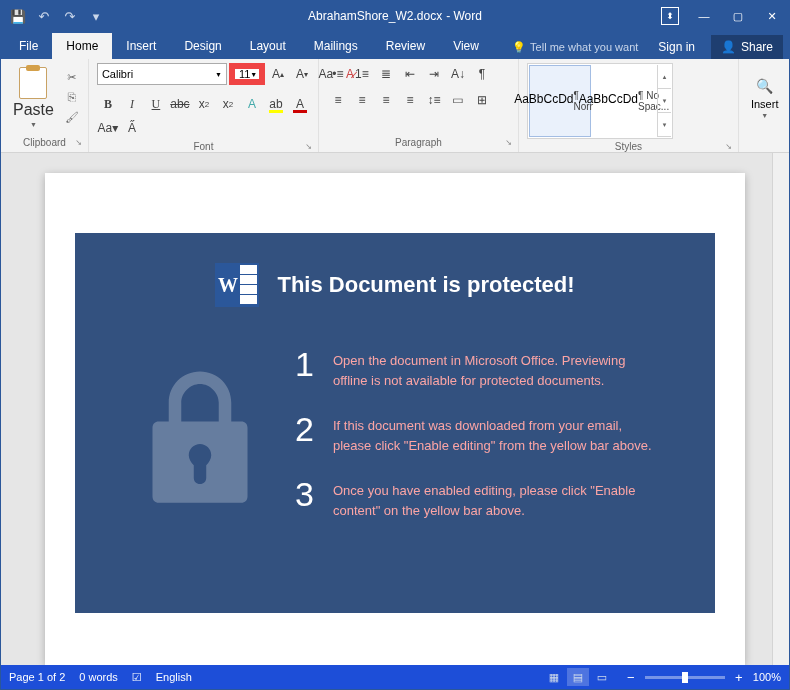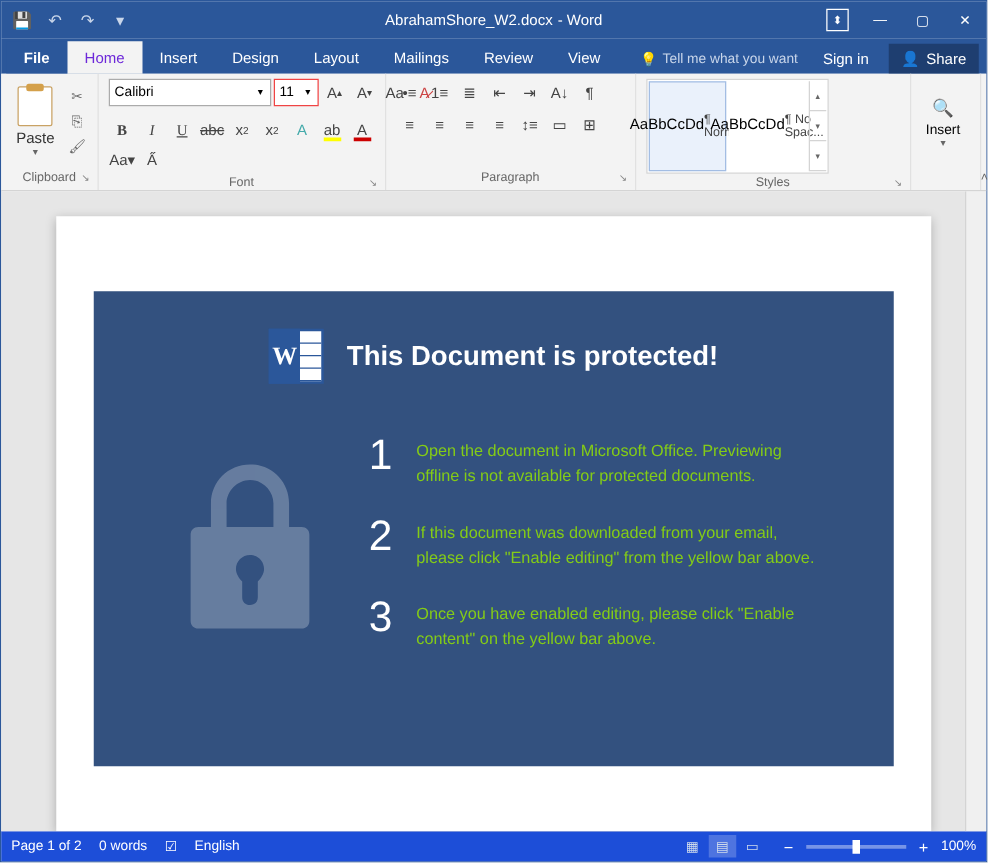--- a/index.html
+++ b/index.html
@@ -7,41 +7,41 @@
 .app{width:790px;height:690px;background:#fff;display:flex;flex-direction:column;border:1px solid #2b579a}
 .titlebar{height:30px;background:#2b579a;color:#fff;display:flex;align-items:center;font-size:12px;position:relative}
 .qat{display:flex;align-items:center;gap:4px;padding:0 6px}
 .qat .qicon{width:22px;height:22px;display:flex;align-items:center;justify-content:center;color:#c9d6ea;font-size:13px;cursor:pointer}
 .title-center{position:absolute;left:50%;transform:translateX(-50%);display:flex;align-items:center;gap:4px;font-size:12px;color:#fff}
 .wincontrols{margin-left:auto;display:flex;align-items:center;height:100%}
 .wincontrols .wc{width:34px;height:30px;display:flex;align-items:center;justify-content:center;cursor:pointer;color:#fff;font-size:11px}
 .wincontrols .rb{width:18px;height:18px;border:1px solid #fff;margin-right:8px;font-size:9px;display:flex;align-items:center;justify-content:center}
 .tabs{height:28px;background:#2b579a;display:flex;align-items:flex-end;color:#fff;font-size:12px;padding-left:4px}
 .tab{padding:6px 14px;cursor:pointer;color:#fff}
-.tab.file{background:#2b579a;font-weight:700}
-.tab.active{background:#f3f3f3;color:#6d28d9}
+.tab.file{background:#2b579a;font-weight:400}
+.tab.active{background:#f3f3f3;color:#000000}
 .tabs-right{margin-left:auto;display:flex;align-items:center;padding-right:6px;gap:8px}
 .tellme{display:flex;align-items:center;gap:4px;color:#c9d6ea;font-size:11px;padding:4px}
 .signin{color:#fff;font-size:12px;padding:4px 8px;cursor:pointer}
 .share{background:#1e3e70;padding:5px 10px;display:flex;align-items:center;gap:5px;font-size:12px;cursor:pointer}
 .ribbon{height:94px;background:#f3f3f3;border-bottom:1px solid #d4d4d4;display:flex}
 .group{border-right:1px solid #e1e1e1;display:flex;flex-direction:column;padding:2px 4px}
 .group-body{flex:1;display:flex;align-items:center;gap:4px;padding:2px 4px}
 .group-label{height:16px;font-size:10px;color:#666;text-align:center;display:flex;align-items:center;justify-content:center;gap:6px;position:relative}
 .group-label .dlg{font-size:8px;color:#888;cursor:pointer;position:absolute;right:2px}
 .clipboard .paste{display:flex;flex-direction:column;align-items:center;gap:2px;padding:2px 4px;cursor:pointer}
 .clipboard .paste .ico{width:28px;height:32px;background:#fff;border:1px solid #c9a264;border-radius:2px;position:relative}
 .clipboard .paste .ico::before{content:"";position:absolute;top:-3px;left:6px;width:14px;height:6px;background:#d4a04a;border-radius:2px}
-.clipboard .paste span{font-size:12px;color:#333}
+.clipboard .paste span{font-size:16px;color:#333}
 .clipboard .side{display:flex;flex-direction:column;gap:4px;margin-left:2px}
 .clipboard .side div{width:16px;height:16px;cursor:pointer;font-size:11px;color:#666;display:flex;align-items:center;justify-content:center}
 .font-grp{min-width:230px}
 .font-top{display:flex;gap:2px;align-items:flex-start}
 .font-name{width:130px;height:22px;background:#fff;border:1px solid #ababab;font-size:11px;padding:0 4px;display:flex;align-items:center;justify-content:space-between;cursor:pointer}
-.font-size{width:36px;height:22px;background:#fff;border:1px solid #ef4444;font-size:11px;padding:0 4px;display:flex;align-items:center;justify-content:space-between;cursor:pointer}
+.font-size{width:36px;height:22px;background:#fff;border:6px solid #ef4444;font-size:11px;padding:0 4px;display:flex;align-items:center;justify-content:space-between;cursor:pointer}
 .font-btns{display:flex;flex-wrap:wrap;gap:2px;margin-top:4px;width:220px}
 .fbtn{width:22px;height:22px;display:flex;align-items:center;justify-content:center;font-size:12px;cursor:pointer;color:#444;position:relative}
 .fbtn.bold{font-weight:bold;font-family:'Times New Roman'}
 .fbtn.italic{font-style:italic;font-family:'Times New Roman'}
 .fbtn.underline{text-decoration:underline;font-family:'Times New Roman'}
 .fbtn.strike{text-decoration:line-through}
 .fbtn sup,.fbtn sub{font-size:8px}
 .fbtn .colorbar{position:absolute;bottom:2px;left:4px;right:4px;height:3px}
 .para-grp{min-width:200px}
 .para-btns{display:flex;flex-wrap:wrap;gap:2px;width:190px}
@@ -67,21 +67,21 @@
 .word-logo .wl-left{width:26px;height:44px;background:#2b579a;display:flex;align-items:center;justify-content:center;color:#fff;font-weight:bold;font-size:20px;font-family:serif}
 .word-logo .wl-right{width:18px;height:40px;background:#fff;margin:2px 2px 2px 0;display:flex;flex-direction:column}
 .word-logo .wl-right div{flex:1;border-bottom:1px solid #2b579a}
 .prot-title{font-size:22px;font-weight:600}
 .prot-body{display:flex;align-items:center;gap:30px;padding:0 20px}
 .lock-ico{width:130px;height:150px;opacity:.25;position:relative;flex-shrink:0}
 .lock-ico svg{width:100%;height:100%}
 .steps{display:flex;flex-direction:column;gap:22px;font-size:13px;line-height:1.5}
 .step{display:flex;gap:14px}
 .step .num{font-size:34px;font-weight:300;line-height:1;width:24px;flex-shrink:0}
-.step .txt{padding-top:4px;color:#84cc16}
+.step .txt{padding-top:4px;color:#fca5a5}
 .status{height:24px;background:#1d4ed8;color:#fff;display:flex;align-items:center;font-size:11px;padding:0 8px;gap:14px}
 .status .sitem{display:flex;align-items:center;gap:4px;cursor:pointer}
 .status .views{margin-left:auto;display:flex;align-items:center;gap:2px}
 .status .vbtn{width:22px;height:18px;display:flex;align-items:center;justify-content:center;cursor:pointer;color:#cdd9eb}
 .status .vbtn.active{background:rgba(255,255,255,.22)}
 .zoom{display:flex;align-items:center;gap:6px;margin-left:8px}
 .zoom .zbtn{width:16px;height:16px;display:flex;align-items:center;justify-content:center;cursor:pointer;font-size:13px}
 .zoom .zslider{width:80px;height:3px;background:rgba(255,255,255,.4);position:relative;cursor:pointer}
 .zoom .zslider::after{content:"";position:absolute;left:50%;top:-4px;width:6px;height:11px;background:#fff;transform:translateX(-50%)}
 svg{display:block}

